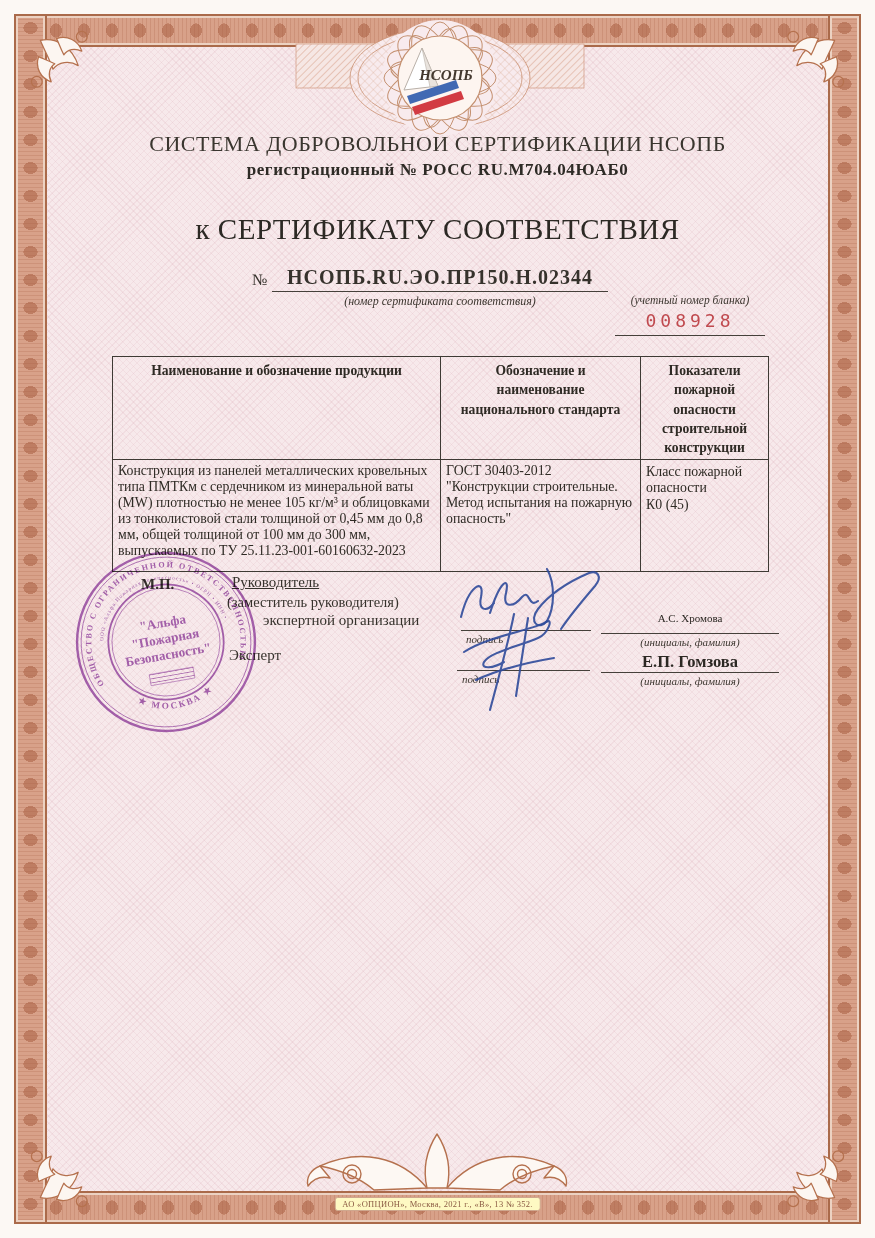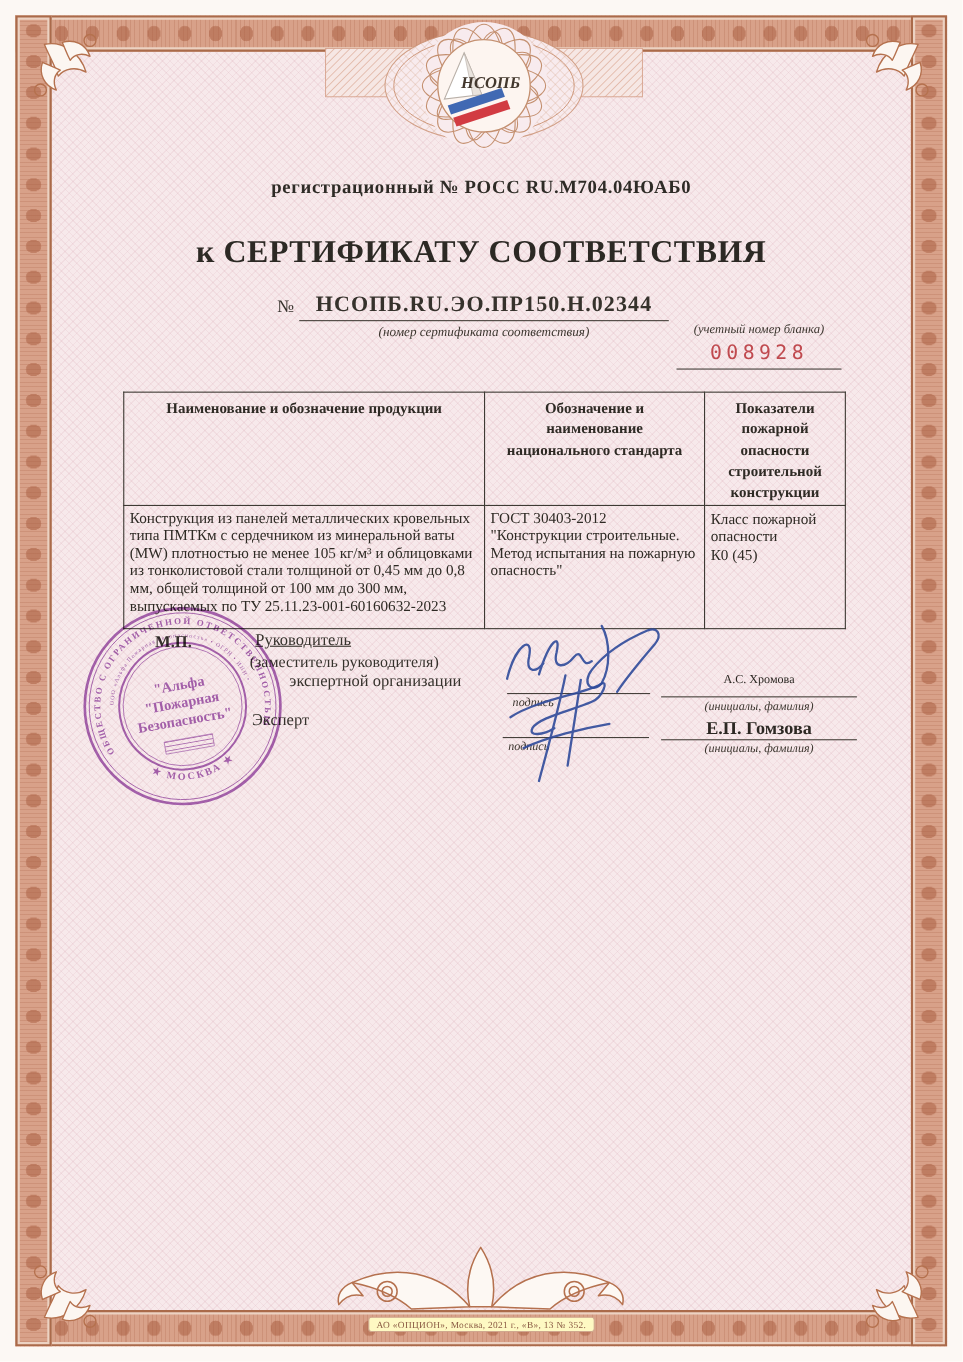--- a/index.html
+++ b/index.html
@@ -38,21 +38,21 @@
   .corner.tr{right:26px;top:26px;transform:scaleX(-1);}
   .corner.bl{left:26px;bottom:26px;transform:scaleY(-1);}
   .corner.br{right:26px;bottom:26px;transform:scale(-1,-1);}
 
   .abs{position:absolute;}
   .ctr{text-align:center;}
 
   .sys-title{left:0;right:0;top:131px;font-size:22px;letter-spacing:.5px;color:#3a362f;}
   .reg-line{left:0;right:0;top:160px;font-size:17px;font-weight:bold;letter-spacing:.6px;color:#2e2b26;}
   .app-title{left:0;right:0;top:184px;font-size:30px;color:#3a362f;}
-  .doc-title{left:0;right:0;top:213px;font-size:29px;font-weight:bold;letter-spacing:.5px;color:#2c2924;}
+  .doc-title{left:0;right:0;top:213px;font-size:29px;font-weight:normal;letter-spacing:.5px;color:#2c2924;}
 
   .no-sign{left:252px;top:271px;font-size:16px;}
   .certnum{left:272px;top:264px;width:336px;height:27px;border-bottom:1.6px solid #45403a;
     font-size:20px;font-weight:bold;letter-spacing:1px;line-height:27px;}
   .certnum-cap{left:272px;top:294px;width:336px;font-size:12px;font-style:italic;color:#3c362f;}
   .blanknum{left:615px;top:264px;width:150px;height:27px;border-bottom:1.6px solid #45403a;
     font-family:"DejaVu Sans Mono", monospace;font-size:18px;letter-spacing:4px;line-height:26px;color:#c04a4f;margin-top:44px;}
   .blanknum-cap{left:615px;top:294px;width:150px;font-size:11.5px;font-style:italic;color:#3c362f;}
 
   table.spec{position:absolute;left:112px;top:356px;width:657px;border-collapse:collapse;
@@ -171,20 +171,21 @@
     <circle cx="160" cy="74" r="42" fill="#fdf5f0" stroke="#c49070" stroke-width="1.2"></circle>
     <g>
       <path d="M142,44 L124,86 L158,82 Z" fill="#ffffff" stroke="#b9b0a8" stroke-width="1"></path>
       <path d="M142,44 L158,82 L150,83 Z" fill="#e9e3dd" stroke="#b9b0a8" stroke-width="0.6"></path>
       <path d="M127,92 L176,76 L179,84 L130,100 Z" fill="#4169b3"></path>
       <path d="M132,103 L181,87 L184,95 L135,111 Z" fill="#d23b42"></path>
     </g>
     <text x="166" y="76" font-size="15" font-weight="bold" font-style="italic" fill="#43382e" text-anchor="middle">НСОПБ</text>
   </svg>
 
+  <div class="abs ctr sys-title">СИСТЕМА ДОБРОВОЛЬНОЙ СЕРТИФИКАЦИИ НСОПБ</div>
   <div class="abs ctr reg-line">регистрационный № РОСС RU.М704.04ЮАБ0</div>
   <div class="abs ctr doc-title">к СЕРТИФИКАТУ СООТВЕТСТВИЯ</div>
 
   <div class="abs no-sign">№</div>
   <div class="abs ctr certnum">НСОПБ.RU.ЭО.ПР150.Н.02344</div>
   <div class="abs ctr certnum-cap">(номер сертификата соответствия)</div>
   <div class="abs ctr blanknum">008928</div>
   <div class="abs ctr blanknum-cap">(учетный номер бланка)</div>
 
   <table class="spec">

